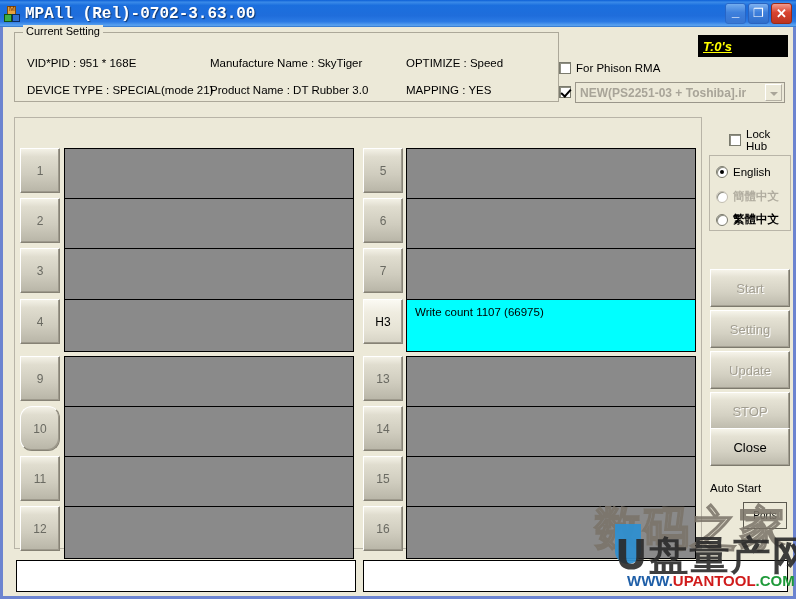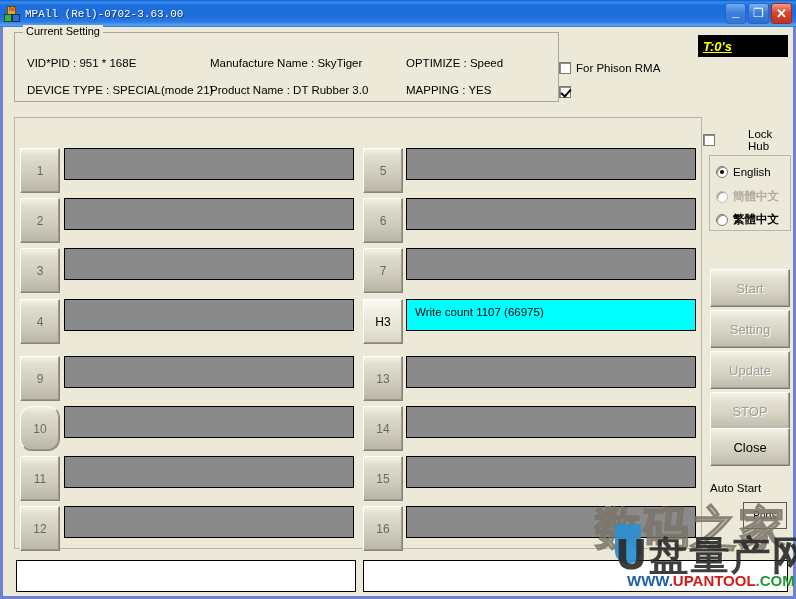--- a/index.html
+++ b/index.html
@@ -25,21 +25,21 @@
   }
   .tb-icon{
     width:16px;height:16px;margin-left:4px;margin-right:5px;
     position:relative;flex:none;
   }
   .tb-icon .b1{position:absolute;left:3px;top:0;width:9px;height:9px;background:#e8a33d;border:1px solid #7a4a10;box-sizing:border-box;}
   .tb-icon .b1::after{content:"M";position:absolute;left:1px;top:-2px;font-size:7px;color:#6b2b00;font-family:"Liberation Sans",sans-serif;}
   .tb-icon .b2{position:absolute;left:0;top:8px;width:8px;height:8px;background:#3fae46;border:1px solid #14510f;box-sizing:border-box;}
   .tb-icon .b3{position:absolute;left:8px;top:8px;width:8px;height:8px;background:#2f6fd0;border:1px solid #0c2c60;box-sizing:border-box;}
   .tb-title{
-    color:#fff;font-size:11px;font-weight:normal;
+    color:#fff;font-size:16px;font-weight:bold;
     font-family:"Liberation Mono","DejaVu Sans Mono",monospace;
     letter-spacing:0px;
     text-shadow:1px 1px 1px rgba(0,0,0,.5);
     white-space:nowrap;
   }
   .tb-btns{position:absolute;right:4px;top:3px;display:flex;gap:2px;}
   .tb-btn{
     width:21px;height:21px;border:1px solid #2a63c0;border-radius:3px;
     box-sizing:border-box;position:relative;
     background:linear-gradient(to bottom,#7fb2f0 0%,#3d7fdc 45%,#2f6ecb 100%);
@@ -103,21 +103,21 @@
     width:17px;height:17px;margin-right:2px;flex:none;
     background:#ece9d8;border:1px solid #b5b1a4;border-top-color:#fff;border-left-color:#fff;
     box-sizing:border-box;position:relative;
   }
   .combo .arrow::after{
     content:"";position:absolute;left:4px;top:7px;
     border-left:4px solid transparent;border-right:4px solid transparent;
     border-top:4px solid #a9a599;
   }
 
-  .chk-lock{left:700px;top:128px;gap:28px;}
+  .chk-lock{left:726px;top:128px;}
 
   
   .radiogroup{
     position:absolute;left:706px;top:155px;width:82px;height:76px;
     border:1px solid #b9b5a8;box-sizing:border-box;
   }
   .radio{position:absolute;display:flex;align-items:center;font-size:11.5px;color:#000;left:6px;text-align:center;}
   .radio .dot{
     width:12px;height:12px;border-radius:50%;border:1px solid #7b7b6e;
     background:#fff;margin-right:5px;box-sizing:border-box;position:relative;flex:none;
@@ -146,21 +146,21 @@
     box-shadow:inset -1px -1px 0 #9d998c;
     box-sizing:border-box;
     display:flex;align-items:center;justify-content:center;
     font-size:12px;color:#6a6a62;
   }
   .cell-btn.active{
     background:linear-gradient(to bottom,#fbfaf3 0%,#efece0 30%,#e6e3d5 70%,#d6d3c5 100%);
     color:#000;
   }
   .cell-bar{
-    position:absolute;height:32px;background:#8a8a8a;
+    position:absolute;height:53px;background:#8a8a8a;
     border:1px solid #000;box-sizing:border-box;
   }
   .cell-bar.cyan{
     background:#00ffff;color:#000;font-size:11.5px;
     padding:6px 0 0 8px;box-sizing:border-box;
   }
 
   
   .abtn{
     position:absolute;left:707px;width:80px;height:38px;
@@ -257,20 +257,24 @@
   </div>
 
   <div class="chk chk-rma">
     <div class="box"></div>
     <span>For Phison RMA</span>
   </div>
 
   <div class="chk chk-new">
     <div class="box checked"></div>
   </div>
+  <div class="combo">
+    <div class="txt">NEW(PS2251-03 + Toshiba].ir</div>
+    <div class="arrow"></div>
+  </div>
 
   <div class="chk chk-lock">
     <div class="box"></div>
     <span>Lock Hub</span>
   </div>
 
   <div class="radiogroup">
     <div class="radio sel r-en">
       <div class="dot"></div>
       <span>English</span>

